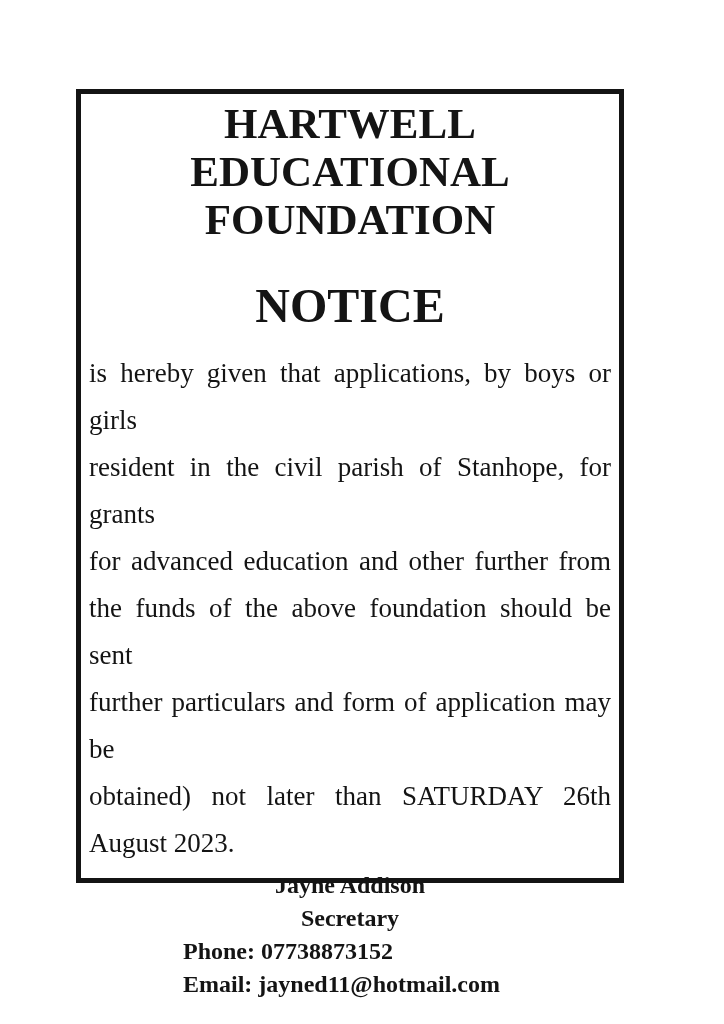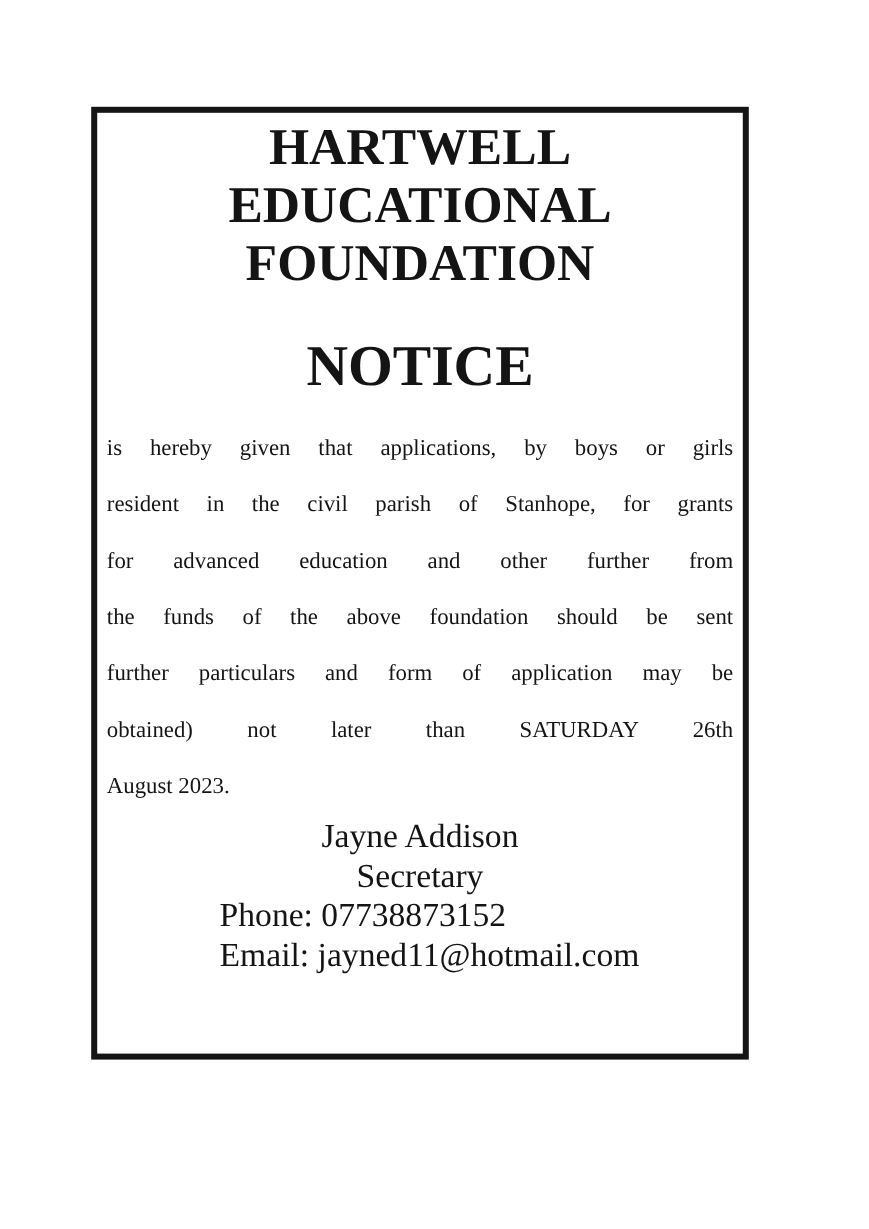--- a/index.html
+++ b/index.html
@@ -34,38 +34,38 @@
   }
   .heading {
     font-weight: bold;
     font-size: 48px;
     line-height: 44px;
     text-align: center;
     margin-top: 40px;
   }
   .body-para {
     margin-top: 22px;
-    font-size: 19px;
+    font-size: 27px;
     line-height: 47px;
   }
   .body-line {
     text-align: justify;
     text-align-last: justify;
   }
   .body-line.last-line {
     text-align: left;
     text-align-last: left;
   }
   .body-line b {
     font-weight: normal;
   }
   .signature {
     margin-top: 2px;
-    font-weight: normal;
-    font-size: 28px;
+    font-weight: bold;
+    font-size: 24px;
     line-height: 33px;
   }
   .sig-center {
     text-align: center;
   }
   .sig-left {
     text-align: left;
     padding-left: 94px;
   }
 </style>

